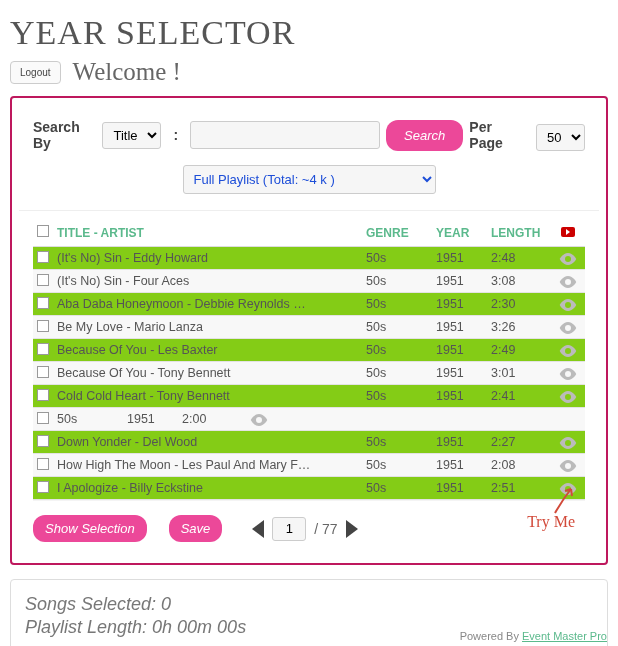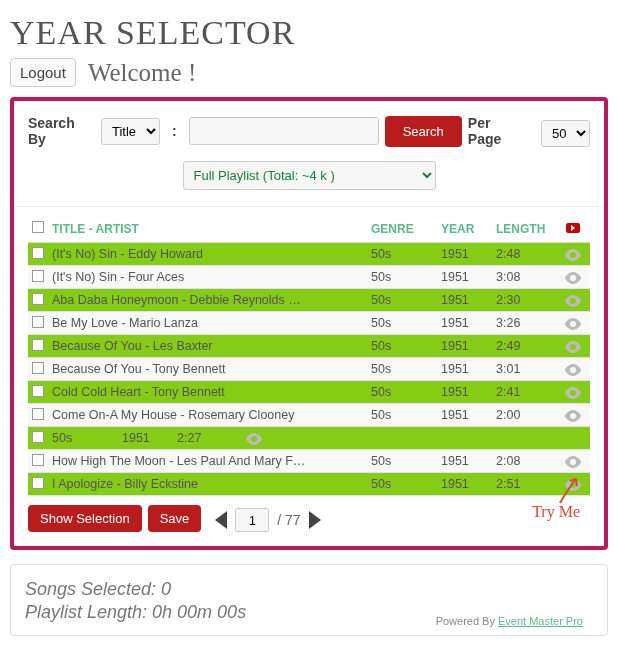--- a/index.html
+++ b/index.html
@@ -23,33 +23,33 @@
     display: flex;
     align-items: center;
     gap: 12px;
     margin-bottom: 10px;
   }
   .btn-logout {
     border: 1px solid #ccc;
     background: #fafafa;
     border-radius: 4px;
     padding: 5px 9px;
-    font-size: 15px;
+    font-size: 10px;
     color: #444;
     cursor: pointer;
   }
   .welcome {
     font-family: Georgia, "Times New Roman", serif;
     font-size: 25px;
     color: #666;
   }
   .panel {
-    border: 4px solid #be185d;
+    border: 2px solid #be185d;
     border-radius: 4px;
-    padding: 14px;
+    padding: 21px;
     background: #fff;
   }
   .search-row {
     display: flex;
     align-items: center;
     gap: 6px;
     font-size: 14px;
     color: #444;
   }
   .search-row .lbl { font-weight: bold; }
@@ -59,39 +59,40 @@
     font-size: 13px;
     padding: 4px 6px;
     border-radius: 3px;
   }
   .search-input {
     flex: 1;
     height: 28px;
     background: #fff;
   }
   .btn-green {
-    background: #b91c1c;
+    background: #ec4899;
     color: #fff;
     border: none;
-    border-radius: 4px;
+    border-radius: 12px;
     padding: 8px 18px;
     font-size: 13px;
     cursor: pointer;
+    font-style: italic;
   }
   .btn-green.small { padding: 6px 12px; }
   .colon { font-weight: bold; padding: 0 6px; }
   .perpage { margin-left: auto; display: flex; align-items: flex-end; gap: 16px; font-weight: bold;}
   .playlist-select {
     display: flex;
     justify-content: center;
     margin: 14px 0 16px 0;
   }
   .playlist-select select {
     width: 253px;
-    color: #15803d;
+    color: #1d4ed8;
     padding: 5px 6px;
   }
   .sep { border-top: 1px solid #eee; margin: 0 -14px 0 -14px; }
 
   .table-wrap {
     position: relative;
     margin-top: 10px;
   }
   .thead {
     display: flex;
@@ -138,21 +139,21 @@
   .row .col-title { white-space: nowrap; overflow: hidden; text-overflow: ellipsis; padding-right:8px;}
   .cb {
     width:12px; height:12px; border:1px solid #999; background:#fff;
     display:inline-block; margin-left:4px;
   }
   .eye {
     fill:#bbb; width:18px; height:12px; vertical-align:middle;
   }
 
   .footer-row {
-    display:flex; align-items:flex-end; gap:6px; margin-top:8px;
+    display:flex; align-items:center; gap:22px; margin-top:14px;
     position:relative;
   }
   .pager { display:flex; align-items:center; gap:8px; margin-left:8px;}
   .arrow { width:0;height:0; display:inline-block;}
   .arrow.left { border-top:9px solid transparent; border-bottom:9px solid transparent; border-right:12px solid #444;}
   .arrow.right{ border-top:9px solid transparent; border-bottom:9px solid transparent; border-left:12px solid #444;}
   .page-input { width:34px; text-align:center; height:24px; background:#fff;}
   .total-pages { color:#666; font-size:14px;}
   .tryme {
     position:absolute; right:10px; top:-2px;
@@ -164,21 +165,21 @@
   .status-panel {
     border:1px solid #ddd; border-radius:4px;
     padding:12px 14px 10px 14px;
     margin-top:14px;
     font-family: Arial, sans-serif;
     color:#777;
     position:relative;
   }
   .status-panel .line { font-size:18px; margin:2px 0;font-style:italic;}
   .powered {
-    position:absolute; right:24px; bottom:8px;
+    position:absolute; right:0; bottom:8px;
     font-size:11px; color:#888;
   }
   .powered a { color:#5bb98c; text-decoration:underline; cursor:pointer;}
 </style>
 </head>
 <body>
 
 <h1>YEAR SELECTOR</h1>
 
 <div class="header-row">
@@ -286,30 +287,30 @@
           <span class="col-title">Cold Cold Heart - Tony Bennett</span>
           <span class="col-genre">50s</span>
           <span class="col-year">1951</span>
           <span class="col-len">2:41</span>
           <span class="col-eye"><svg class="eye" viewBox="0 0 24 16">
               <path d="M12 0C5 0 1 8 1 8s4 8 11 8 11-8 11-8S19 0 12 0zm0 12a4 4 0 110-8 4 4 0 010 8z"></path>
             </svg></span>
         </div>
         <div class="row">
           <span class="col-cb"><span class="cb"></span></span>
-          <span class="col-title">Come On-A My House - Rosemary Clooney</span>
           <span class="col-genre">50s</span>
           <span class="col-year">1951</span>
           <span class="col-len">2:00</span>
           <span class="col-eye"><svg class="eye" viewBox="0 0 24 16">
               <path d="M12 0C5 0 1 8 1 8s4 8 11 8 11-8 11-8S19 0 12 0zm0 12a4 4 0 110-8 4 4 0 010 8z"></path>
             </svg></span>
         </div>
         <div class="row">
           <span class="col-cb"><span class="cb"></span></span>
+          <span class="col-title">Down Yonder - Del Wood</span>
           <span class="col-genre">50s</span>
           <span class="col-year">1951</span>
           <span class="col-len">2:27</span>
           <span class="col-eye"><svg class="eye" viewBox="0 0 24 16">
               <path d="M12 0C5 0 1 8 1 8s4 8 11 8 11-8 11-8S19 0 12 0zm0 12a4 4 0 110-8 4 4 0 010 8z"></path>
             </svg></span>
         </div>
         <div class="row">
           <span class="col-cb"><span class="cb"></span></span>
           <span class="col-title">How High The Moon - Les Paul And Mary F…</span>

